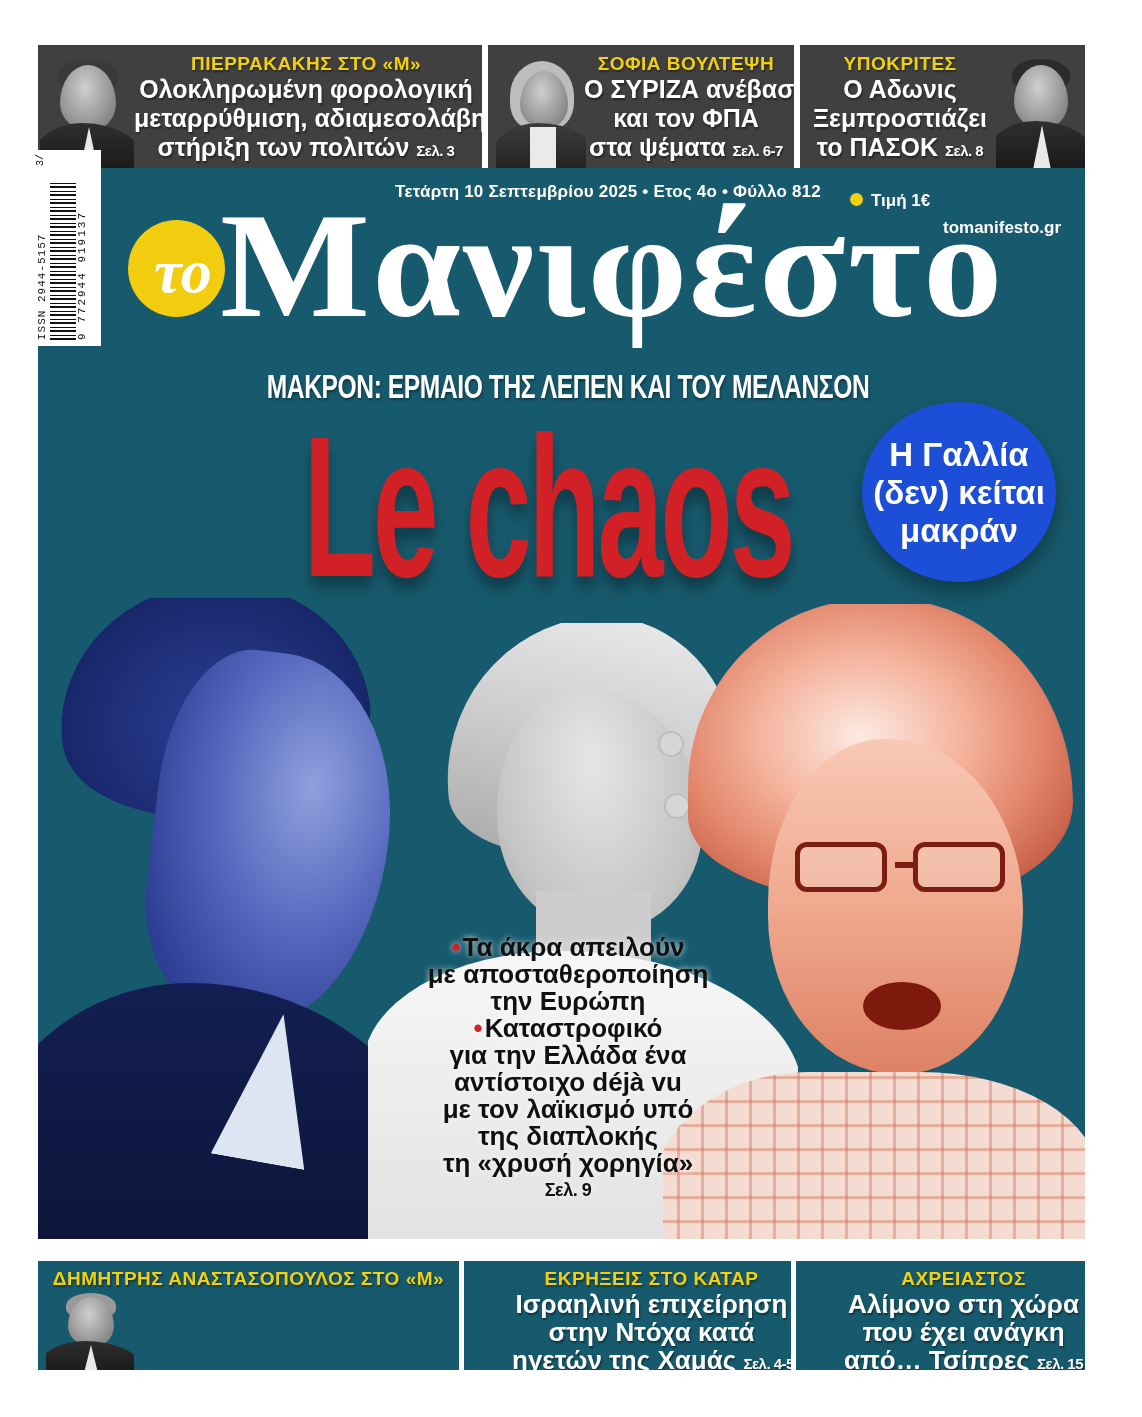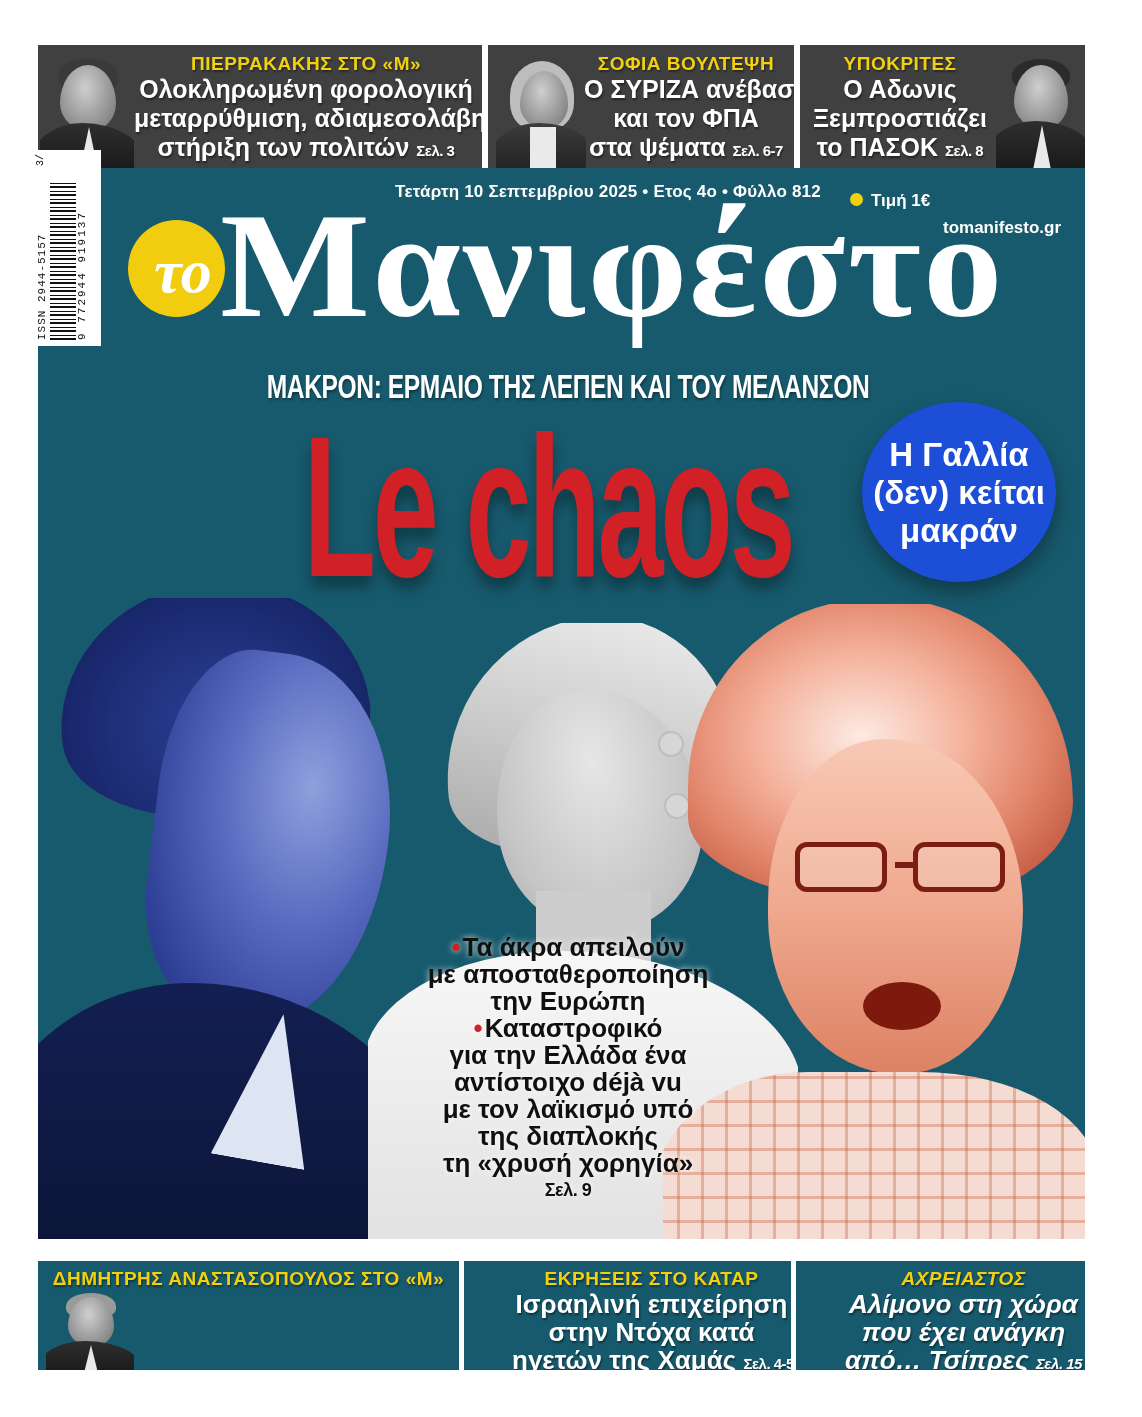--- a/index.html
+++ b/index.html
@@ -291,21 +291,21 @@
       <div class="bb-line">Ισραηλινή επιχείρηση</div>
       <div class="bb-line">στην Ντόχα κατά</div>
       <div class="bb-line">
         <span>ηγετών της Χαμάς</span>
         <span class="pref">Σελ. 4-5</span>
       </div>
     </div>
 
     <div class="bb-sep" style="left:753px;"></div>
 
-    <div class="b-teaser" style="left:758px;width:335px;font-style:italic;">
+    <div class="b-teaser" style="left:758px;width:335px;">
       <div class="bb-kicker" style="margin-top:7px;">ΑΧΡΕΙΑΣΤΟΣ</div>
       <div class="bb-line">Αλίμονο στη χώρα</div>
       <div class="bb-line">που έχει ανάγκη</div>
       <div class="bb-line">
         <span>από… Τσίπρες</span>
         <span class="pref">Σελ. 15</span>
       </div>
     </div>
   </div>
 

